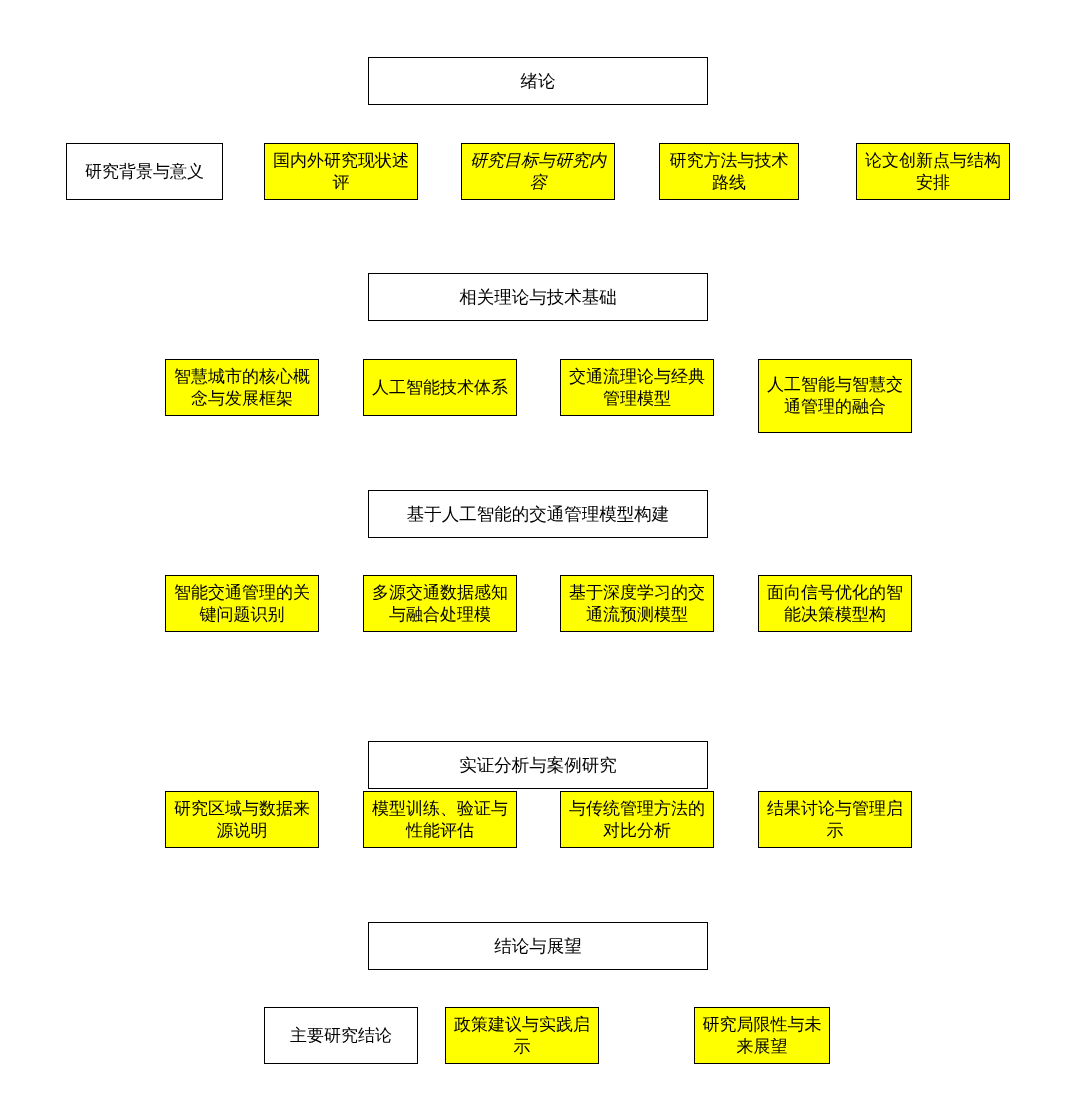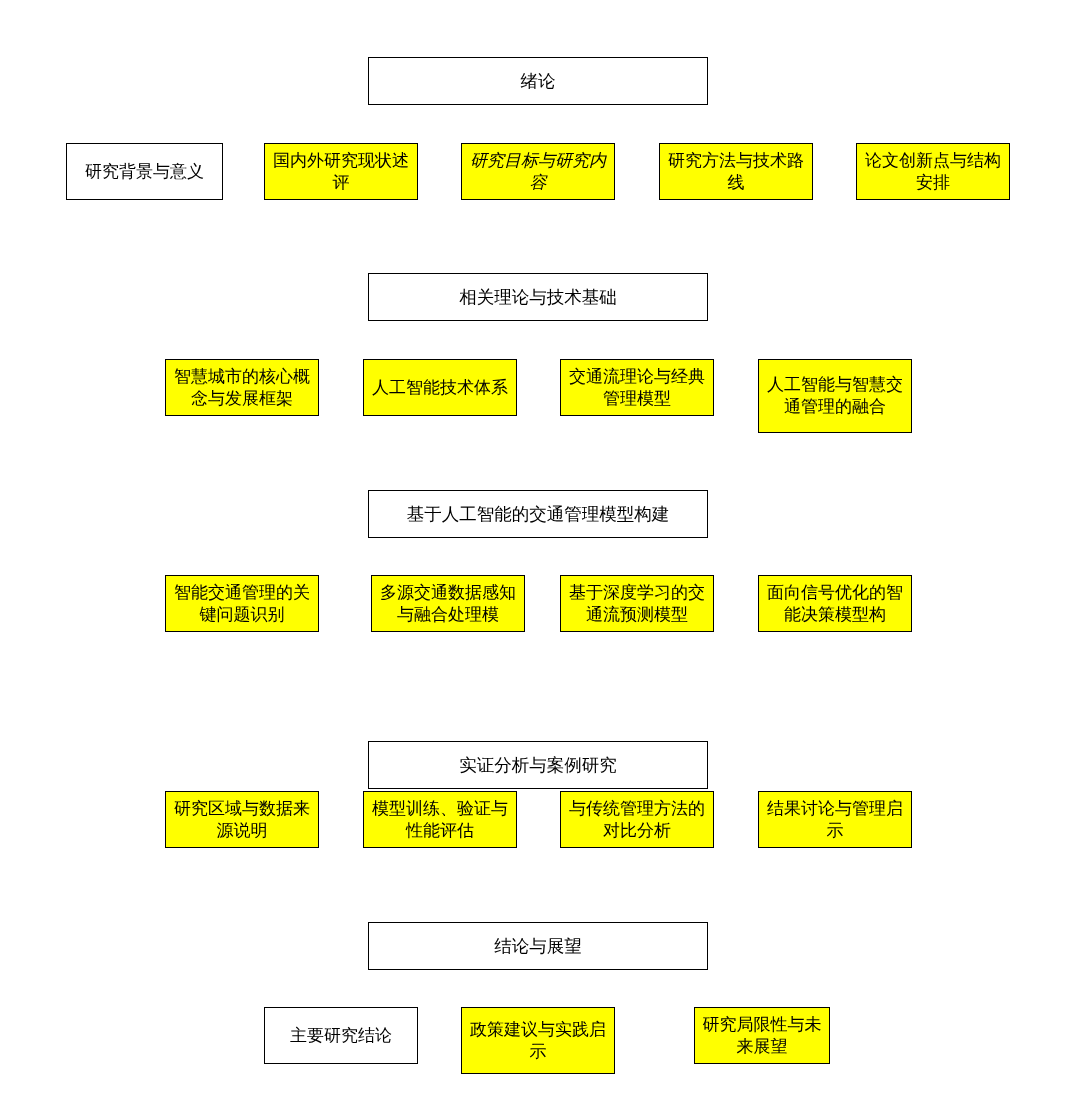--- a/index.html
+++ b/index.html
@@ -52,21 +52,21 @@
     </div>
     <div class="node plain" style="left: 66px; top: 143px; width: 157px; height: 57px;">
       <span>研究背景与意义</span>
     </div>
     <div class="node hl" style="left: 264px; top: 143px; width: 154px; height: 57px;">
       <span>国内外研究现状述评</span>
     </div>
     <div class="node hl" style="left: 461px; top: 143px; width: 154px; height: 57px; font-style: italic;">
       <span>研究目标与研究内容</span>
     </div>
-    <div class="node hl" style="left: 659px; top: 143px; width: 154px; height: 57px;">
+    <div class="node hl" style="left: 659px; top: 143px; width: 140px; height: 57px;">
       <span>研究方法与技术路线</span>
     </div>
     <div class="node hl" style="left: 856px; top: 143px; width: 154px; height: 57px;">
       <span>论文创新点与结构安排</span>
     </div>
     <div class="node section" style="left: 368px; top: 273px; width: 340px; height: 48px;">
       <span>相关理论与技术基础</span>
     </div>
     <div class="node hl" style="left: 165px; top: 359px; width: 154px; height: 57px;">
       <span>智慧城市的核心概念与发展框架</span>
@@ -79,21 +79,21 @@
     </div>
     <div class="node hl" style="left: 758px; top: 359px; width: 154px; height: 74px;">
       <span>人工智能与智慧交通管理的融合</span>
     </div>
     <div class="node section" style="left: 368px; top: 490px; width: 340px; height: 48px;">
       <span>基于人工智能的交通管理模型构建</span>
     </div>
     <div class="node hl" style="left: 165px; top: 575px; width: 154px; height: 57px;">
       <span>智能交通管理的关键问题识别</span>
     </div>
-    <div class="node hl" style="left: 363px; top: 575px; width: 154px; height: 57px; margin-left: 8px;">
+    <div class="node hl" style="left: 363px; top: 575px; width: 154px; height: 57px;">
       <span>多源交通数据感知与融合处理模</span>
     </div>
     <div class="node hl" style="left: 560px; top: 575px; width: 154px; height: 57px;">
       <span>基于深度学习的交通流预测模型</span>
     </div>
     <div class="node hl" style="left: 758px; top: 575px; width: 154px; height: 57px;">
       <span>面向信号优化的智能决策模型构</span>
     </div>
     <div class="node section" style="left: 368px; top: 706px; width: 340px; height: 48px; margin-top: 35px;">
       <span>实证分析与案例研究</span>
@@ -109,19 +109,19 @@
     </div>
     <div class="node hl" style="left: 758px; top: 791px; width: 154px; height: 57px;">
       <span>结果讨论与管理启示</span>
     </div>
     <div class="node section" style="left: 368px; top: 922px; width: 340px; height: 48px;">
       <span>结论与展望</span>
     </div>
     <div class="node plain" style="left: 264px; top: 1007px; width: 154px; height: 57px;">
       <span>主要研究结论</span>
     </div>
-    <div class="node hl" style="left: 461px; top: 1007px; width: 154px; height: 67px;">
+    <div class="node hl" style="left: 445px; top: 1007px; width: 154px; height: 57px;">
       <span>政策建议与实践启示</span>
     </div>
     <div class="node hl" style="left: 694px; top: 1007px; width: 136px; height: 57px;">
       <span>研究局限性与未来展望</span>
     </div>
   </div>
 
 </body></html>

